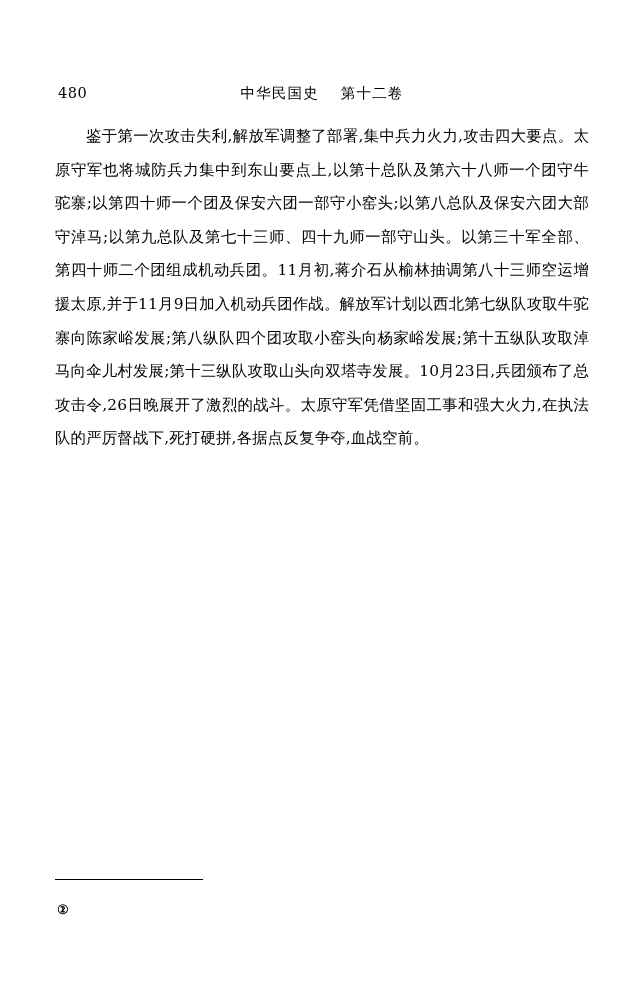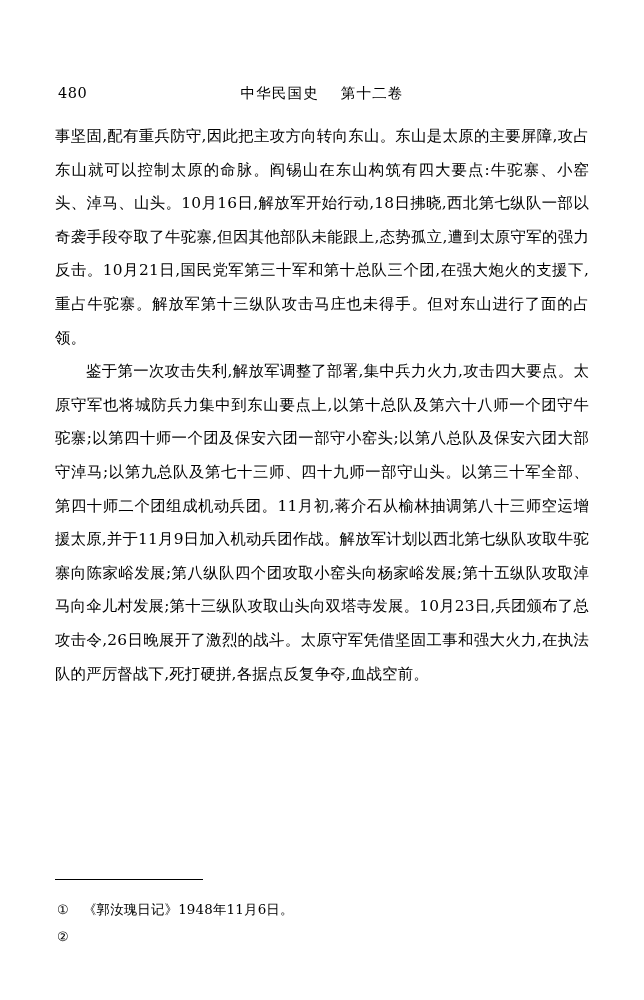--- a/index.html
+++ b/index.html
@@ -102,29 +102,27 @@
 
   <div class="header">
     <span class="pageno">480</span>
     <span class="runtitle">
       <span>中华民国史</span>
       <span class="vol">第十二卷</span>
     </span>
   </div>
 
   <div class="body-col">
-    <p class="para">事坚固,配有重兵防守,因此把主攻方向转向东山。东山是太原的主要屏障,攻占东山就可以控制太原的命脉。阎锡山在东山构筑有四大要点:牛驼寨、小窑头、淖马、山头。10月16日,解放军开始行动,18日拂晓,西北第七纵队一部以奇袭手段夺取了牛驼寨,但因其他部队未能跟上,态势孤立,遭到太原守军的强力反击。10月21日,国民党军第三十军和第十总队三个团,在强大炮火的支援下,重占牛驼寨。解放军第十三纵队攻击马庄也未得手。但对东山进行了面的占领。</p>
     <p class="para indent">鉴于第一次攻击失利,解放军调整了部署,集中兵力火力,攻击四大要点。太原守军也将城防兵力集中到东山要点上,以第十总队及第六十八师一个团守牛驼寨;以第四十师一个团及保安六团一部守小窑头;以第八总队及保安六团大部守淖马;以第九总队及第七十三师、四十九师一部守山头。以第三十军全部、第四十师二个团组成机动兵团。11月初,蒋介石从榆林抽调第八十三师空运增援太原,并于11月9日加入机动兵团作战。解放军计划以西北第七纵队攻取牛驼寨向陈家峪发展;第八纵队四个团攻取小窑头向杨家峪发展;第十五纵队攻取淖马向伞儿村发展;第十三纵队攻取山头向双塔寺发展。10月23日,兵团颁布了总攻击令,26日晚展开了激烈的战斗。太原守军凭借坚固工事和强大火力,在执法队的严厉督战下,死打硬拼,各据点反复争夺,血战空前。</p>
   </div>
 
   <div class="rule"></div>
 
   <div class="notes">
     <div class="note">
       <span class="marker">①</span>
-      <span class="txt">《郭汝瑰日记》1948年11月6日。</span>
     </div>
     <div class="note">
       <span class="marker">②</span>
     </div>
   </div>
 
 </div>
 
 </body></html>

